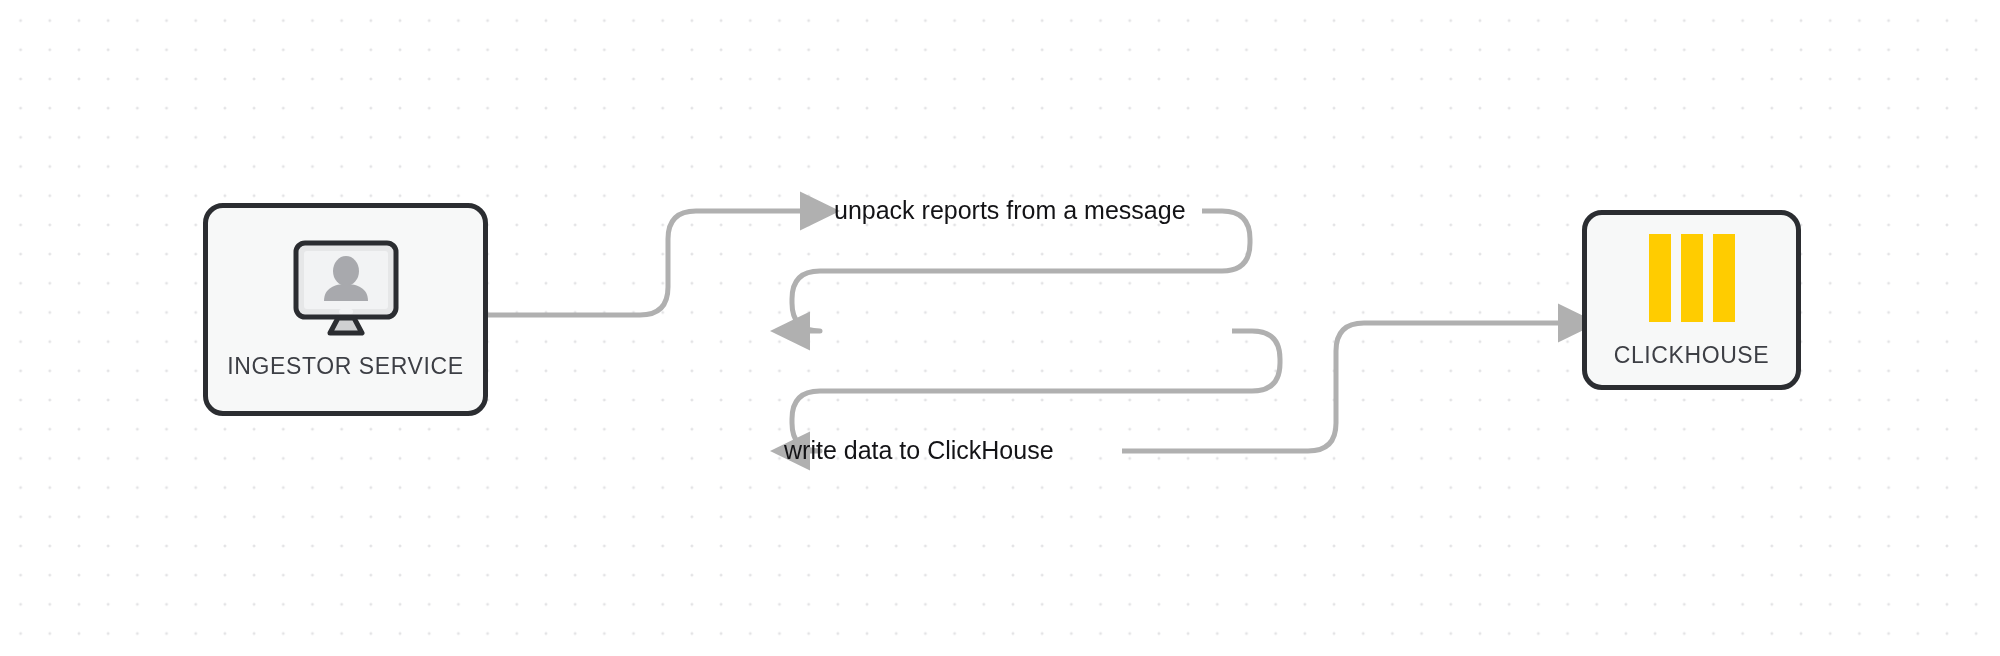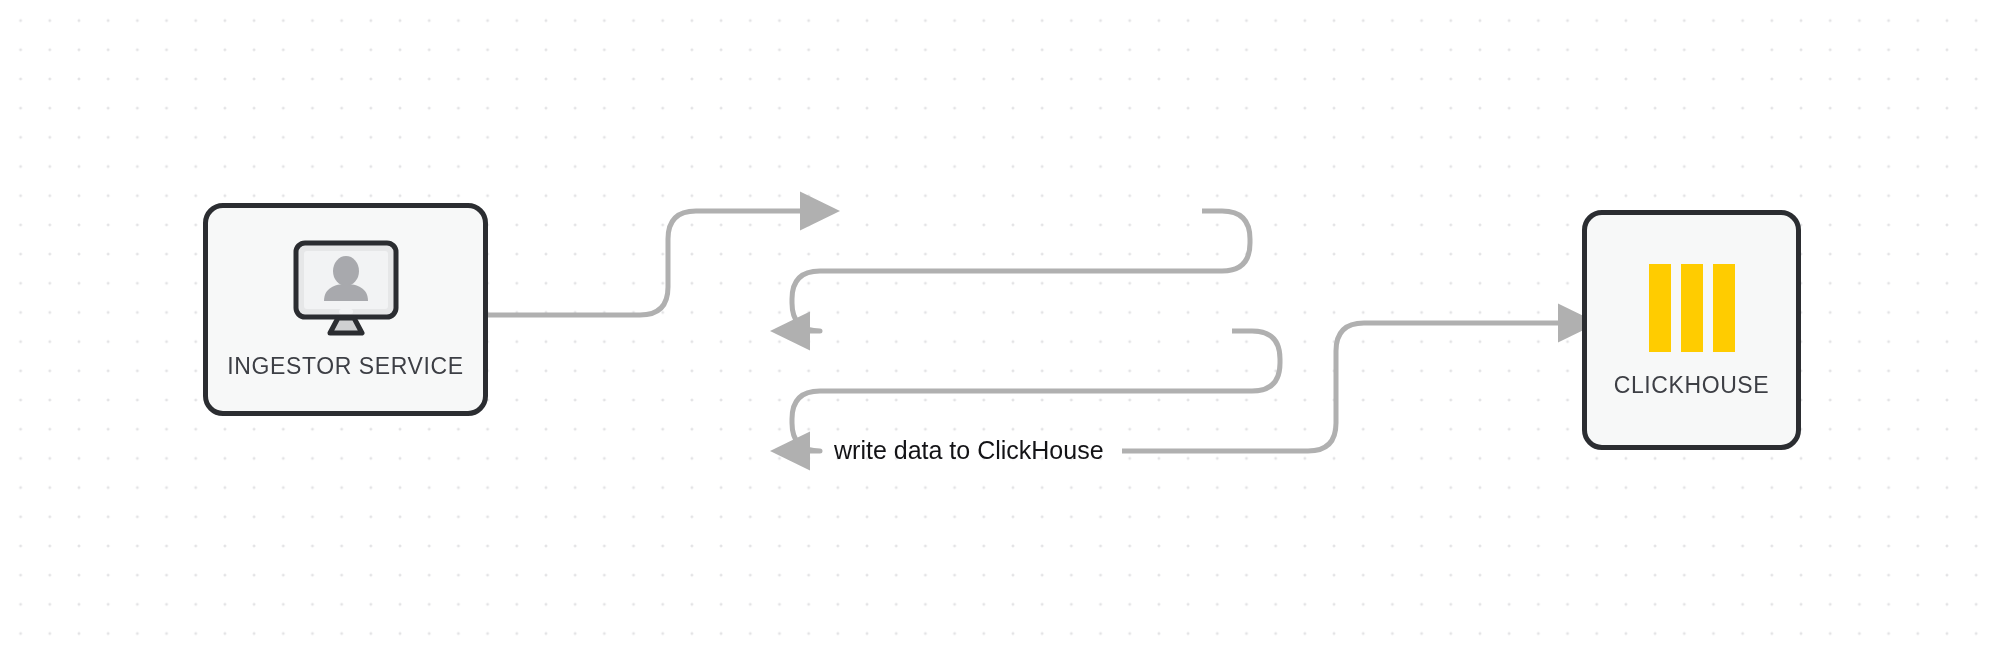--- a/index.html
+++ b/index.html
@@ -42,21 +42,21 @@
   #node-ingestor {
     left: 203px;
     top: 203px;
     width: 285px;
     height: 213px;
   }
   #node-clickhouse {
     left: 1582px;
     top: 210px;
     width: 219px;
-    height: 240px;
+    height: 180px;
   }
   .node-label {
     font-size: 23px;
     letter-spacing: 0.6px;
     color: #3d3f45;
     text-align: center;
     white-space: nowrap;
     font-weight: 400;
   }
   #node-ingestor .node-label { margin-top: 16px; text-align: center; }
@@ -68,21 +68,21 @@
   .edge-label {
     position: absolute;
     font-size: 25px;
     color: #131316;
     white-space: nowrap;
     line-height: 1;
     background: transparent;
   }
   #edge-label-1 { left: 834px; top: 198px; }
   #edge-label-2 { left: 834px; top: 318px; }
-  #edge-label-3 { left: 834px; top: 438px; }
+  #edge-label-3 { left: 784px; top: 438px; }
 </style>
 </head>
 <body>
 
 <div id="canvas">
 
   <svg id="edge-layer" viewBox="0 0 2000 656" width="2000" height="656" xmlns="http://www.w3.org/2000/svg">
     <defs>
       <marker id="arrowhead" markerWidth="9" markerHeight="9" refX="1" refY="4.5" orient="auto" markerUnits="strokeWidth">
         <path d="M0,0.6 L8,4.5 L0,8.4 Z" fill="#b0b0b0"></path>
@@ -121,15 +121,16 @@
     <span>
       <svg class="ch-icon" viewBox="0 0 104 92" xmlns="http://www.w3.org/2000/svg">
         <rect x="9" y="2" width="22" height="88" fill="#ffcc00"></rect>
         <rect x="41" y="2" width="22" height="88" fill="#ffcc00"></rect>
         <rect x="73" y="2" width="22" height="88" fill="#ffcc00"></rect>
       </svg>
     </span>
     <div class="node-label">CLICKHOUSE</div>
   </div>
 
+  <div class="edge-label" id="edge-label-1">unpack reports from a message</div>
   <div class="edge-label" id="edge-label-3">write data to ClickHouse</div>
 
 </div>
 
 </body></html>

